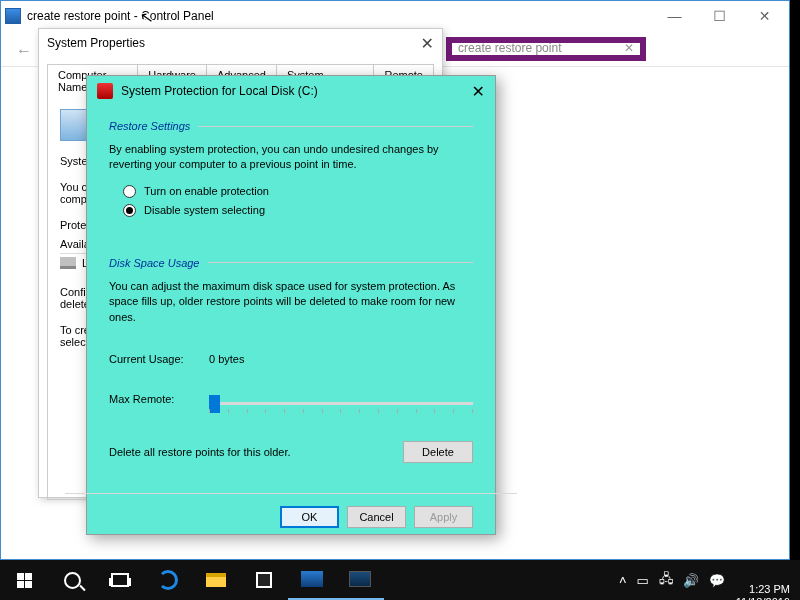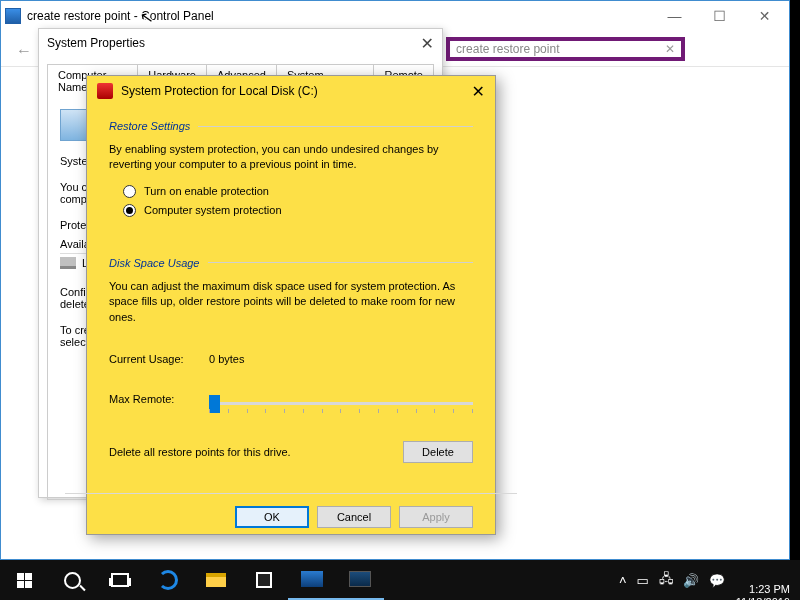--- a/index.html
+++ b/index.html
@@ -7,21 +7,21 @@
 
 
 .cp-window { position: absolute; left: 0; top: 0; width: 790px; height: 560px; background: #fff; border: 1px solid #408CCF; }
 .cp-titlebar { height: 30px; display: flex; align-items: center; padding: 0 2px 0 4px; font-size: 12px; color: #000; }
 .cp-titlebar .icon { width: 16px; height: 16px; margin-right: 6px; background: linear-gradient(#3a8ee6,#1f5fa8); border: 1px solid #1f5fa8; }
 .cp-win-controls { margin-left: auto; display: flex; }
 .cp-win-controls div { width: 45px; height: 28px; display: flex; align-items: center; justify-content: center; color: #666; font-size: 14px; }
 .cp-toolbar { height: 36px; display: flex; align-items: center; padding: 0 10px; gap: 6px; border-bottom: 1px solid #e5e5e5; }
 .cp-nav-arrow { width: 26px; height: 26px; display: flex; align-items: center; justify-content: center; color: #999; font-size: 16px; }
 .cp-refresh-group { display:flex; align-items:center; gap:8px; color:#555; font-size:12px; margin-left: 340px;}
-.cp-search { width: 239px; height: 24px; border: 4px solid #701a75; padding: 0 6px; font-size: 12px; color: #888; display:flex; align-items:center; justify-content:space-between;}
+.cp-search { width: 200px; height: 24px; border: 6px solid #701a75; padding: 0 6px; font-size: 12px; color: #888; display:flex; align-items:flex-end; justify-content:space-between;}
 .cp-search span.x { color:#999; }
 
 
 .sp-window { position: absolute; left: 38px; top: 28px; width: 405px; height: 470px; background: #fff; border: 1px solid #ccc; box-shadow: 2px 2px 8px rgba(0,0,0,0.2); }
 .sp-titlebar { height: 28px; display:flex; align-items:center; padding:0 8px; font-size:12px; }
 .sp-close { margin-left:auto; font-size:16px; color:#444; }
 .sp-tabs { display:flex; padding: 6px 8px 0 8px; font-size:11px; gap:0; }
 .sp-tab { padding:4px 10px; border:1px solid #ccc; border-bottom:none; background:#fff; position:relative; top:1px;}
 .sp-tab:not(:first-child){ margin-left:-1px;}
 .sp-body { margin:0 8px 8px 8px; border:1px solid #ccc; padding:12px; font-size:11px; color:#000; height: calc(100% - 64px);}
@@ -32,21 +32,21 @@
 .sp-listhead { border-bottom:1px solid #ddd; color:#000;}
 .sp-col1 { flex:1;}
 .sp-col2 { width:70px;}
 .sp-drive { display:flex; align-items:center; gap:6px;}
 .sp-drive .dico { width:16px; height:12px; background:#c0c0c0; border-bottom:3px solid #888;}
 .sp-btn-row { display:flex; gap:8px; align-items:flex-start; margin-top:14px;}
 .sp-btn-row .txt { flex:1; font-size:11px;}
 .sp-small-btn { width:90px; height:22px; border:1px solid #adadad; background:#e1e1e1; font-size:11px;}
 
 
-.dlg { position:absolute; left:86px; top:75px; width:410px; height:460px; background:#fde047; border:1px solid #999; box-shadow: 4px 4px 14px rgba(0,0,0,0.35); z-index:10;}
+.dlg { position:absolute; left:86px; top:75px; width:410px; height:460px; background:#5eead4; border:1px solid #999; box-shadow: 4px 4px 14px rgba(0,0,0,0.35); z-index:10;}
 .dlg-titlebar { height:30px; display:flex; align-items:center; padding:0 10px; font-size:12px; }
 .dlg-titlebar .dico { width:16px; height:16px; margin-right:8px; background:linear-gradient(#e33,#a00); border-radius:2px;}
 .dlg-close { margin-left:auto; font-size:16px; }
 .dlg-body { padding: 10px 22px; font-size:11px; color:#000;}
 .sect-head { display:flex; align-items:center; margin: 4px 0 10px 0; font-style: italic; }
 .sect-head .lbl { color:#003399; font-size:11px; margin-right:8px;}
 .sect-head .line { flex:1; height:1px; background:#d0d0d0;}
 .desc { line-height:1.4; margin-bottom:12px;}
 .radio-row { display:flex; align-items:center; gap:8px; margin:6px 0 6px 14px;}
 .radio { width:13px; height:13px; border:1px solid #333; border-radius:50%; display:flex; align-items:center; justify-content:center; background:#fff;}
@@ -58,21 +58,21 @@
 .slider { flex:1; position:relative; height:24px;}
 .slider .track { position:absolute; left:0; right:0; top:9px; height:3px; background:#d8d8d8;}
 .slider .thumb { position:absolute; left:0; top:2px; width:11px; height:18px; background:#0078d7;}
 .slider .ticks { position:absolute; left:0; right:0; top:16px; display:flex; justify-content:space-between;}
 .slider .ticks i { width:1px; height:4px; background:#aaa;}
 .del-row { display:flex; align-items:center; margin:10px 0 0 0;}
 .del-row .txt { flex:1;}
 .del-btn { width:70px; height:22px; border:1px solid #adadad; background:#e1e1e1; font-size:11px;}
 .dlg-divider { height:1px; background:#d8d8d8; margin:20px -22px 0 -22px;}
 .dlg-footer { display:flex; gap:8px; justify-content:flex-end; padding:12px 22px; font-size:11px;}
-.dlg-footer button { width:74px; height:22px; border:1px solid #adadad; background:#e1e1e1; font-size:11px;}
+.dlg-footer button { width:59px; height:22px; border:1px solid #adadad; background:#e1e1e1; font-size:11px;}
 .dlg-footer button.primary { border:2px solid #0078d7; background:#e5f1fb;}
 .dlg-footer button.disabled { color:#9a9a9a;}
 
 
 .taskbar { position:absolute; left:0; bottom:0; width:800px; height:40px; background:#101010; display:flex; align-items:center; color:#fff;}
 .tb-item { width:48px; height:40px; display:flex; align-items:center; justify-content:center; font-size:16px;}
 .tb-item.active { border-bottom:2px solid #76b9ed;}
 .win-logo { display:grid; grid-template-columns:7px 7px; grid-template-rows:7px 7px; gap:1px;}
 .win-logo div { background:#fff;}
 .edge-ico { width:20px; height:20px; border:3px solid #1e88e5; border-radius:50%; border-left-color:transparent;}
@@ -175,21 +175,21 @@
       <span class="lbl">Restore Settings</span>
       <div class="line"></div>
     </div>
     <div class="desc">By enabling system protection, you can undo undesired changes by reverting your computer to a previous point in time.</div>
     <div class="radio-row">
       <div class="radio"></div>
       <span>Turn on enable protection</span>
     </div>
     <div class="radio-row">
       <div class="radio checked"></div>
-      <span>Computer system protection</span>
+      <span>Disable system selecting</span>
     </div>
 
     <div class="sect-head" style="margin-top:40px">
       <span class="lbl">Disk Space Usage</span>
       <div class="line"></div>
     </div>
     <div class="desc">You can adjust the maximum disk space used for system protection. As space fills up, older restore points will be deleted to make room for new ones.</div>
     <div class="kv-row">
       <span class="k">Current Usage:</span>
       <span>0 bytes</span>
@@ -212,21 +212,21 @@
             <i></i>
             <i></i>
             <i></i>
             <i></i>
             <i></i>
             <i></i>
           </div>
       </div>
     </div>
     <div class="del-row">
-      <span class="txt">Delete all restore points for this drive.</span>
+      <span class="txt">Delete all restore points for this older.</span>
       <button class="del-btn">Delete</button>
     </div>
   </div>
   <div class="dlg-divider"></div>
   <div class="dlg-footer">
     <button class="primary">OK</button>
     <button>Cancel</button>
     <button class="disabled">Apply</button>
   </div>
 </div>

